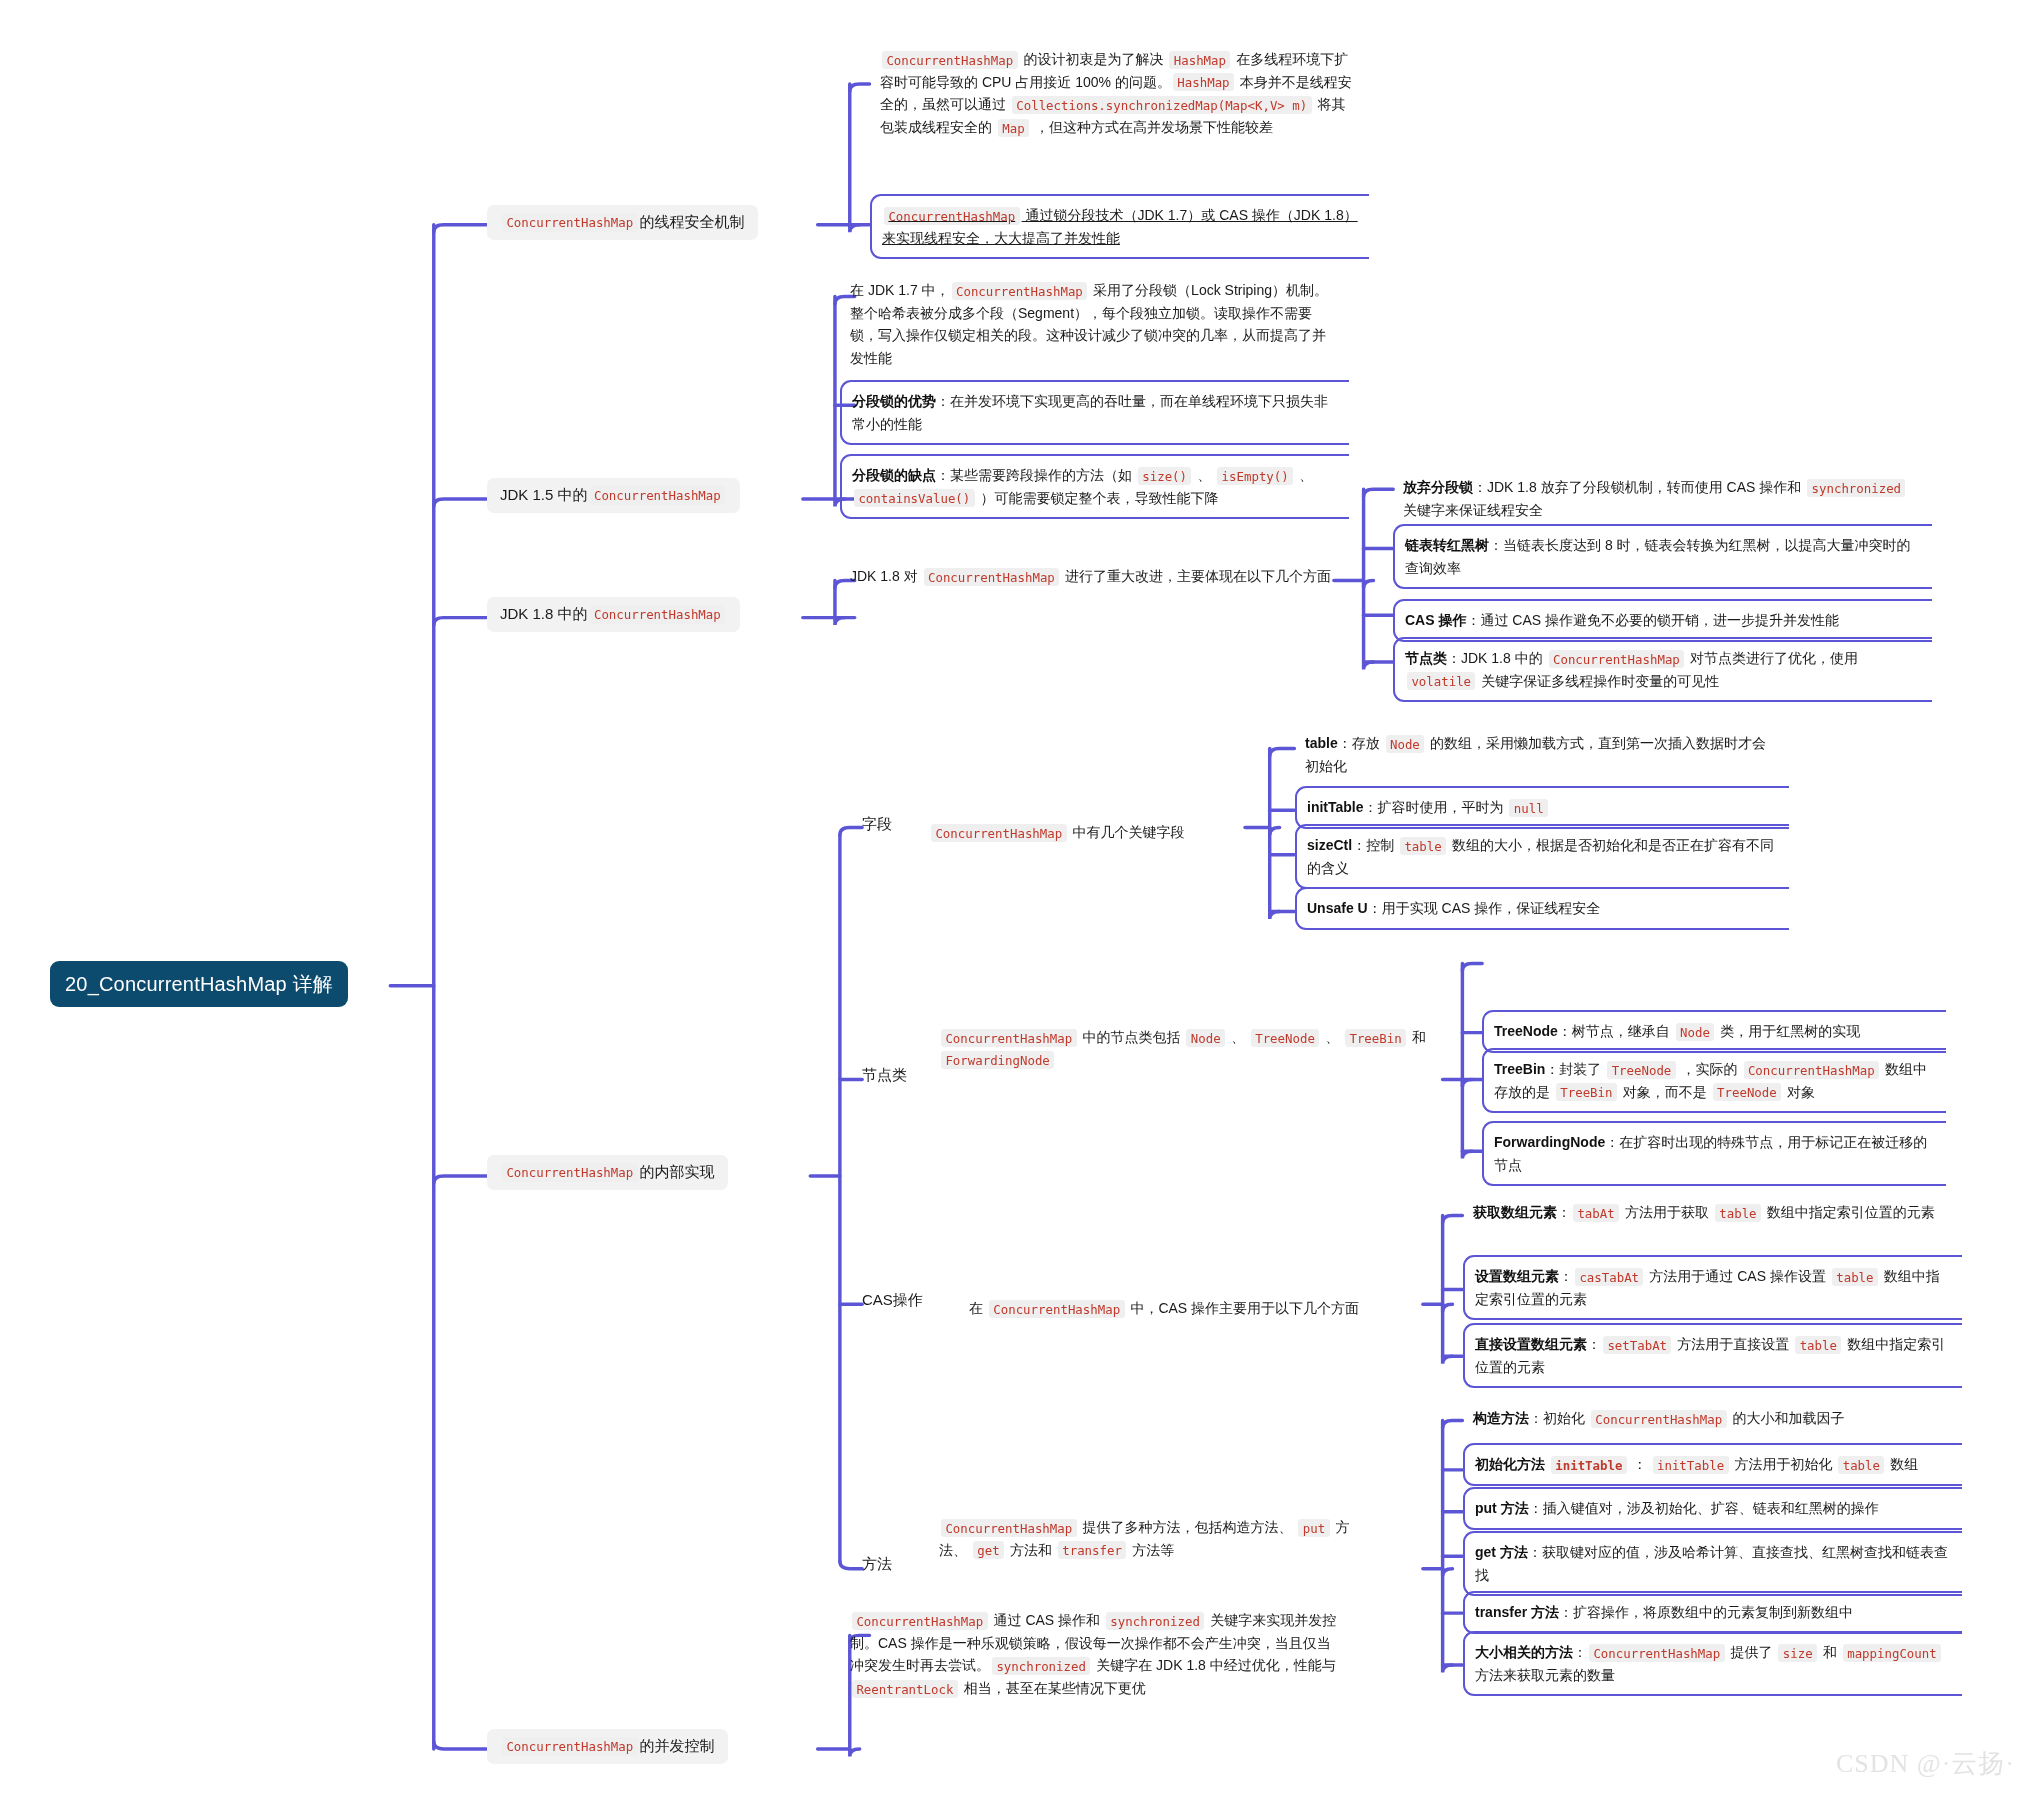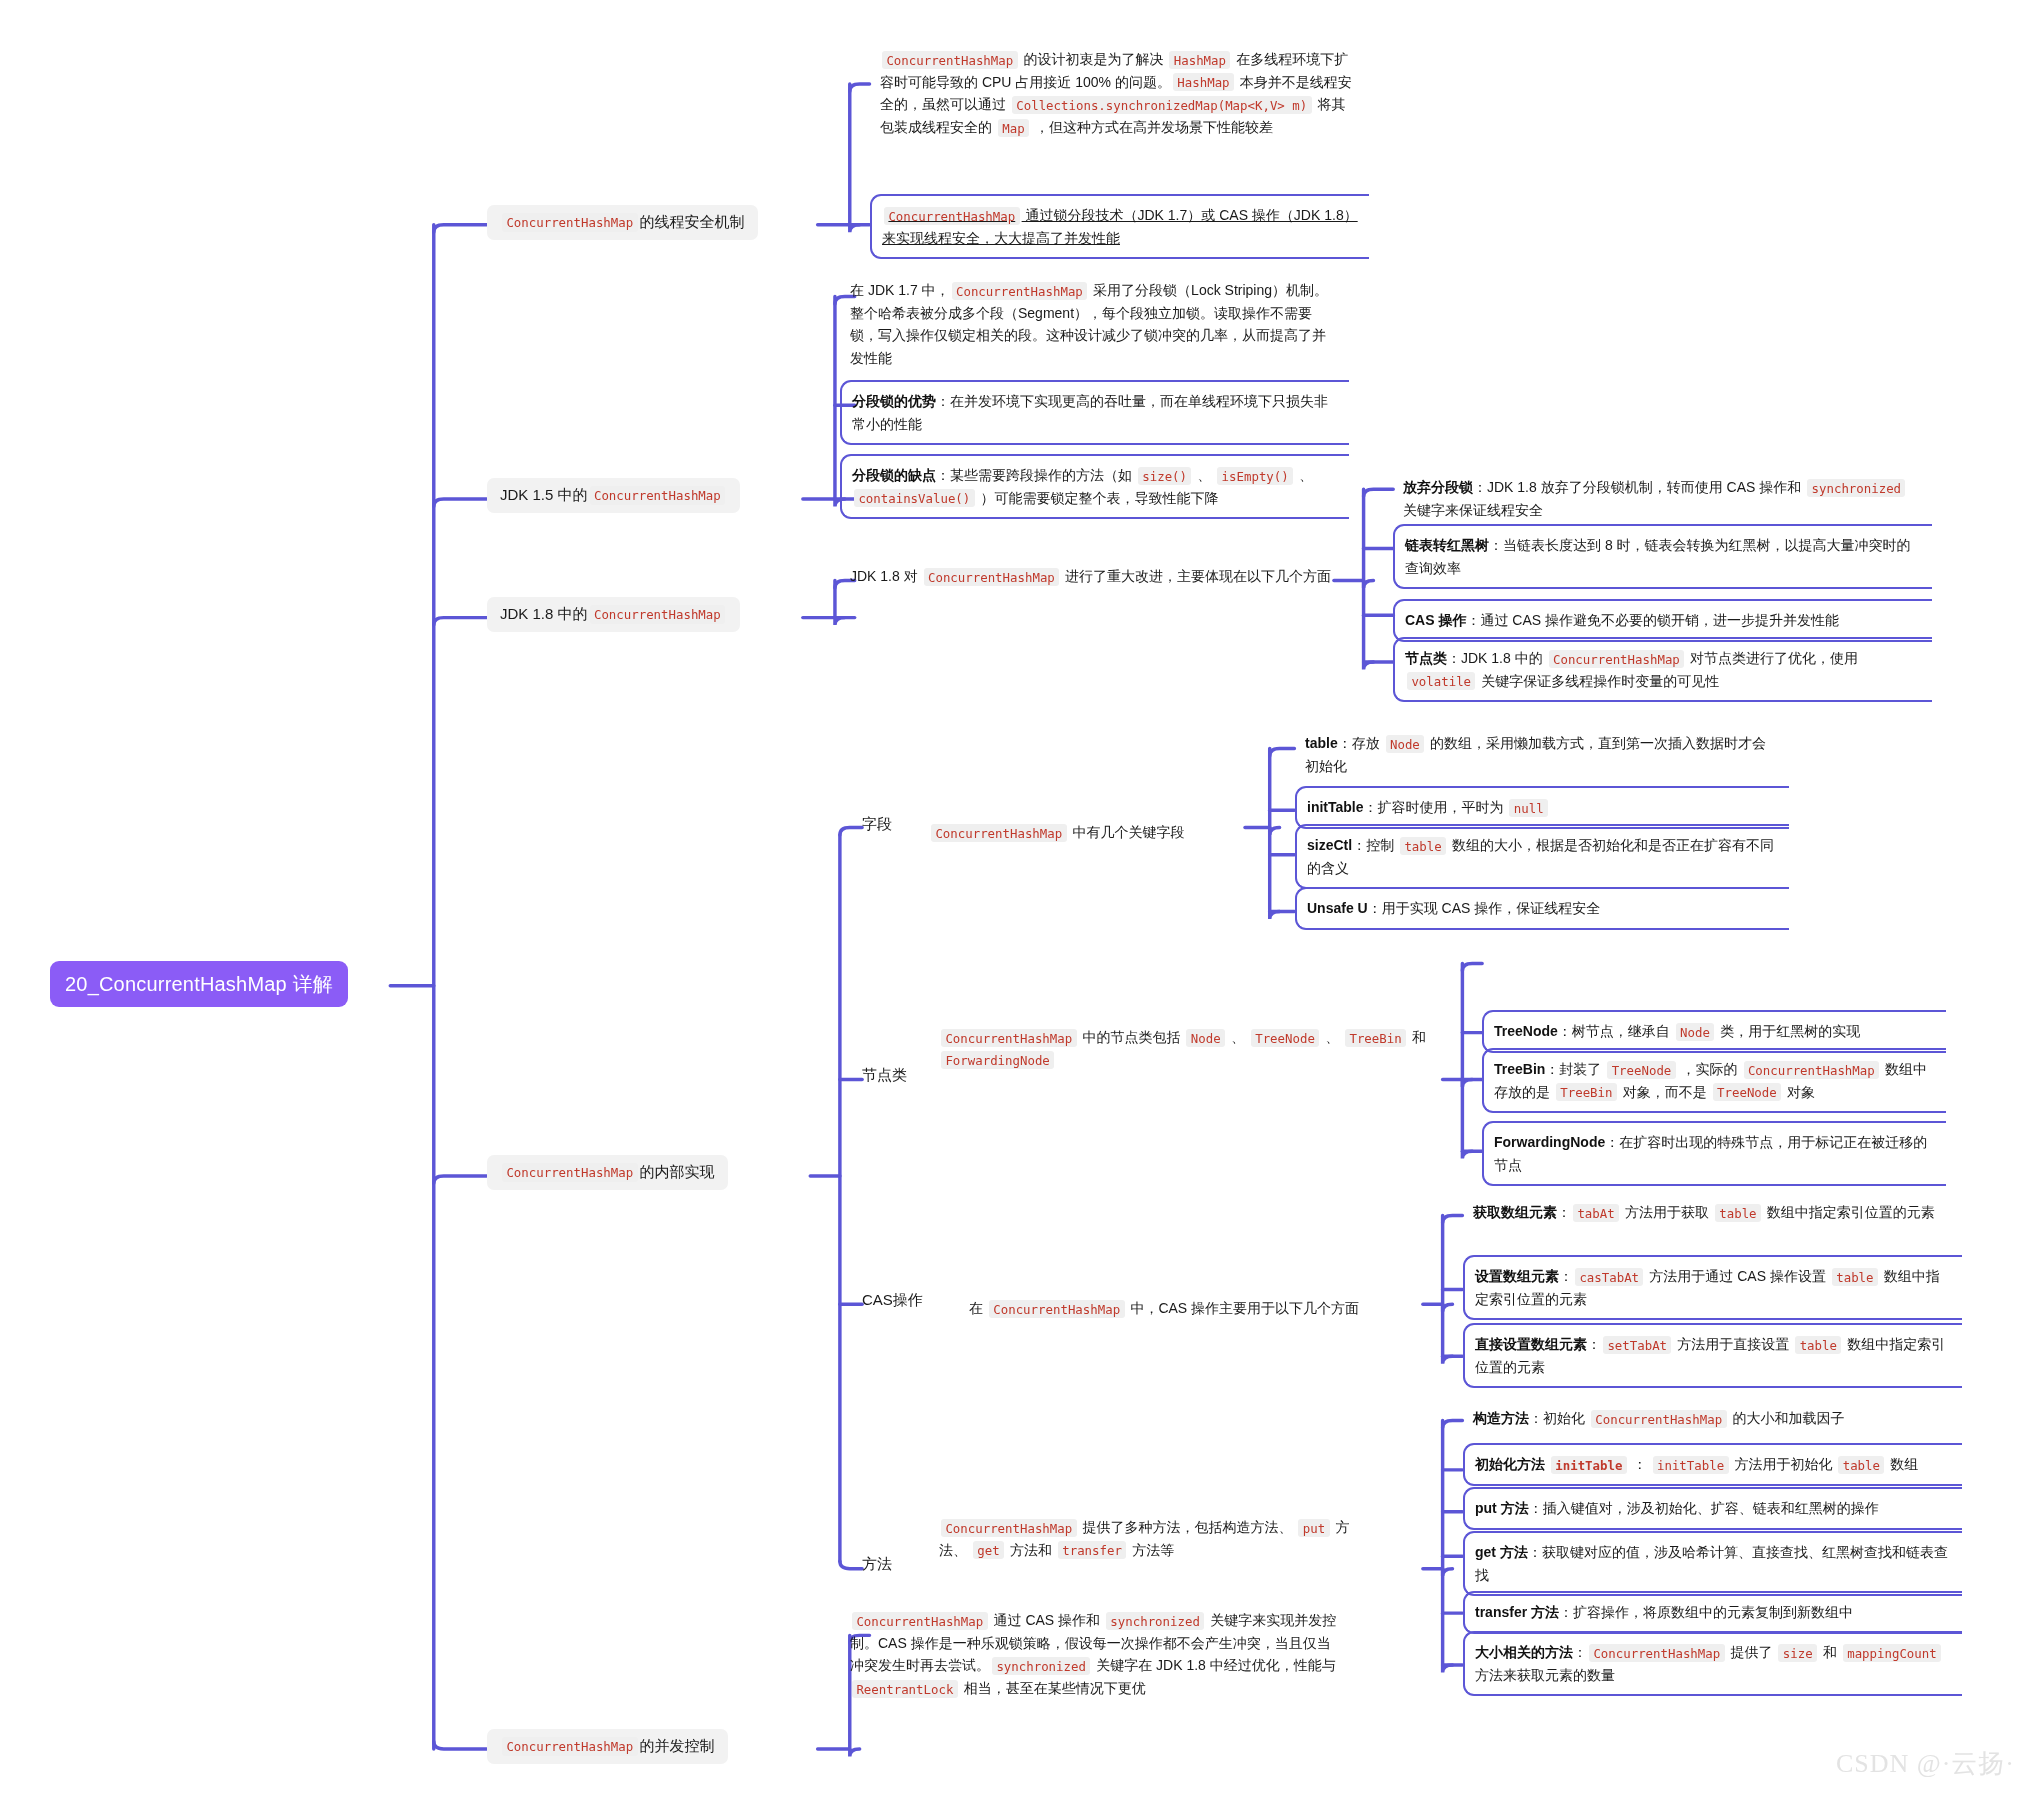--- a/index.html
+++ b/index.html
@@ -10,21 +10,21 @@
     font-family: "Liberation Sans", "DejaVu Sans", sans-serif;
     position: relative;
     overflow: hidden;
   }
   #canvas { position:absolute; inset:0; }
   svg.wires { position:absolute; left:0; top:0; width:2035px; height:1795px; pointer-events:none; }
 
   
   .root-node {
     position:absolute;
-    background:#8b5cf6;
+    background:#0c4a6e;
     color:#ffffff;
     border-radius:9px;
     font-size:20px;
     line-height:1.2;
     padding:11px 15px;
     white-space:nowrap;
     letter-spacing:0.2px;
   }
 
   

